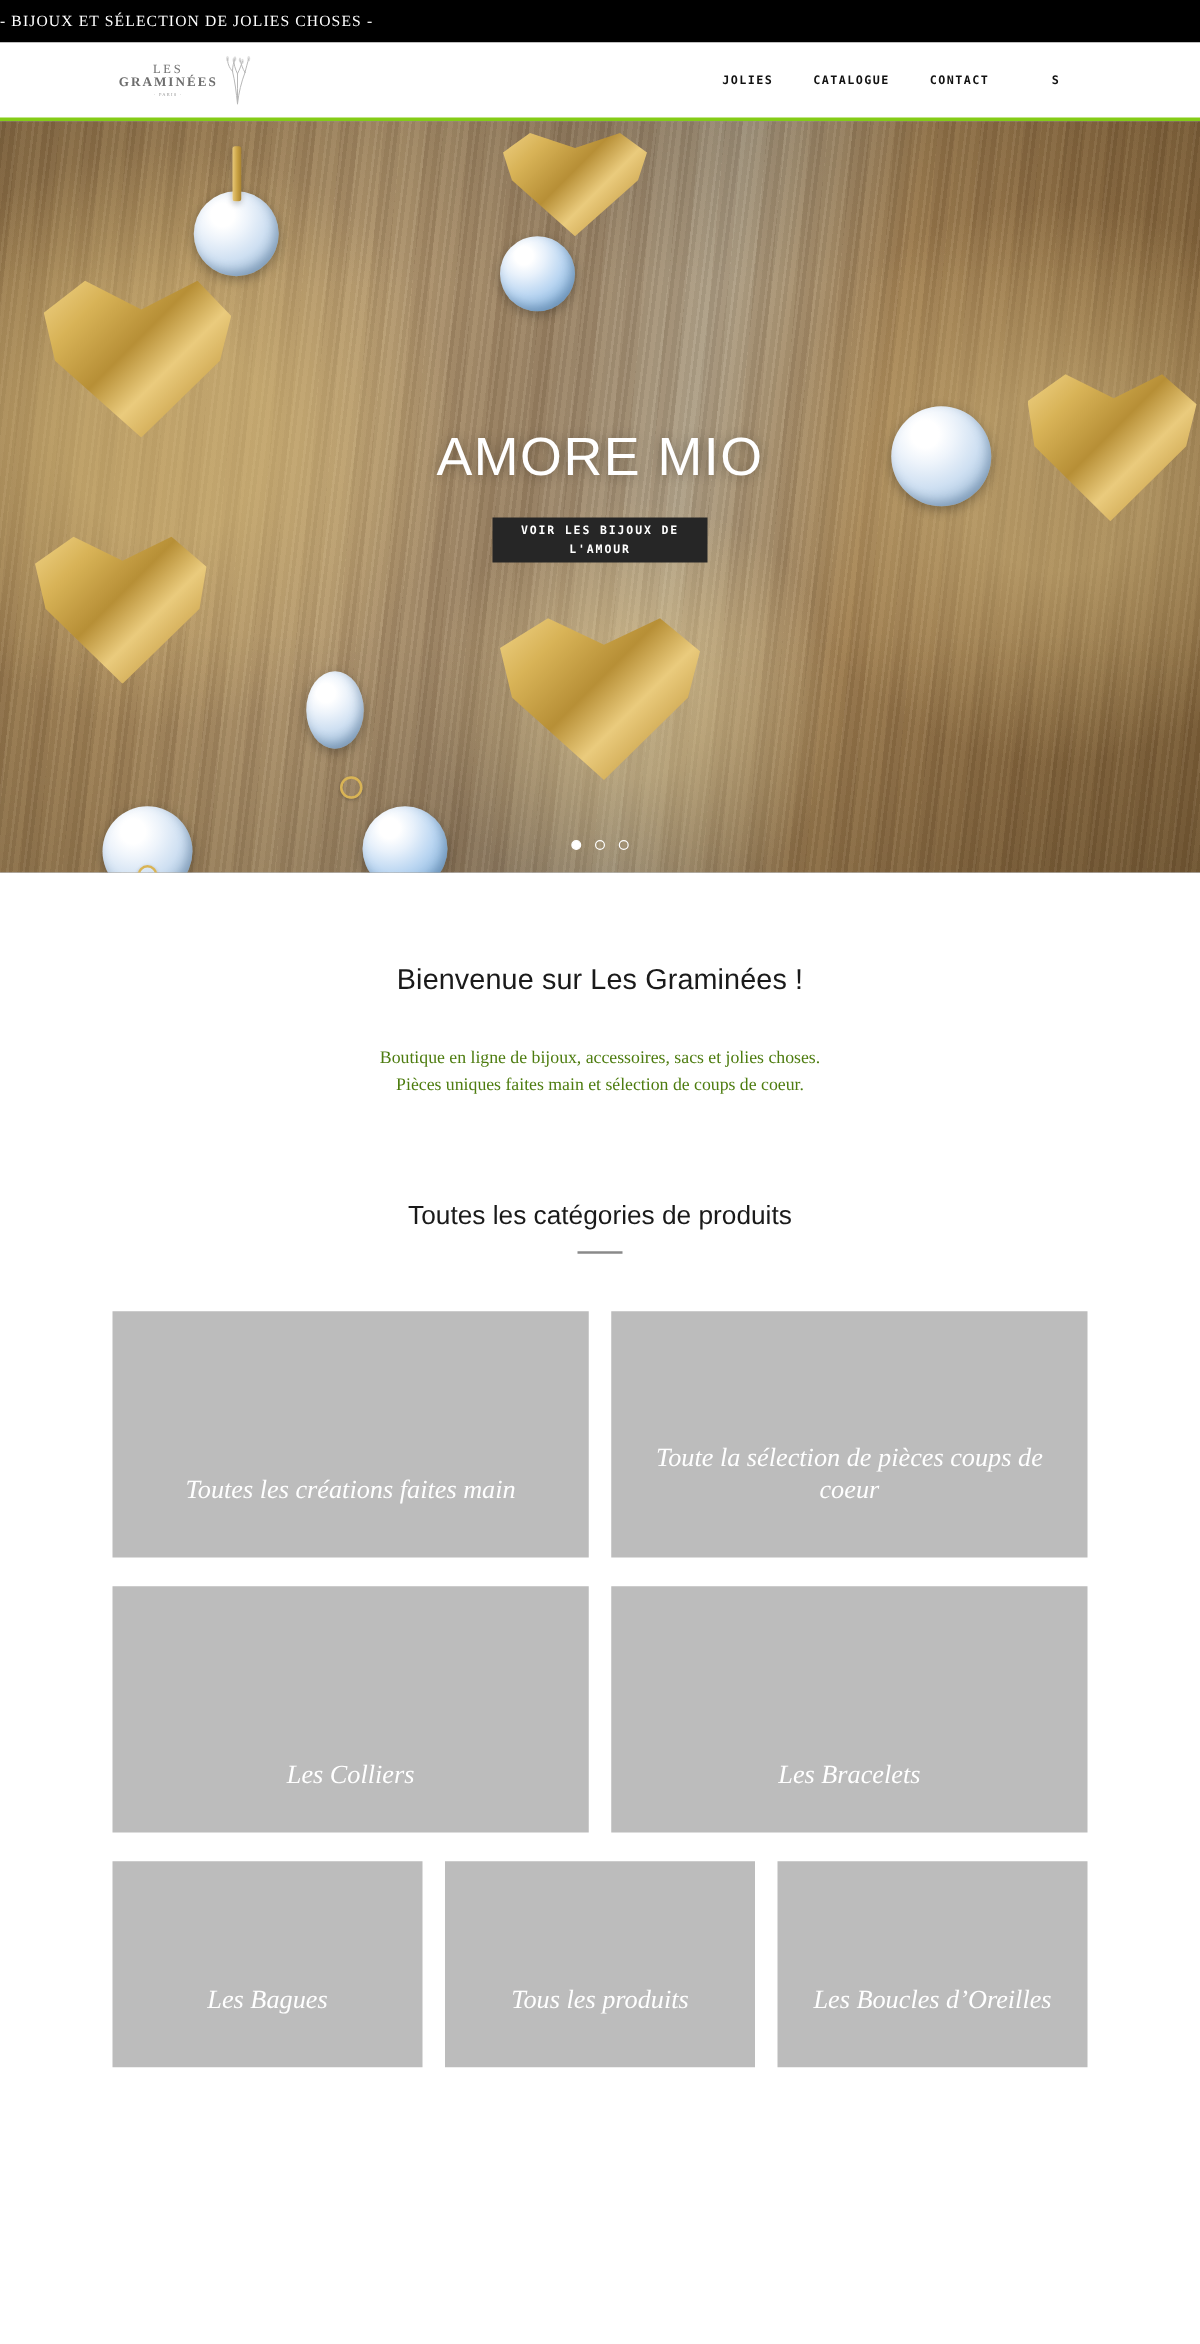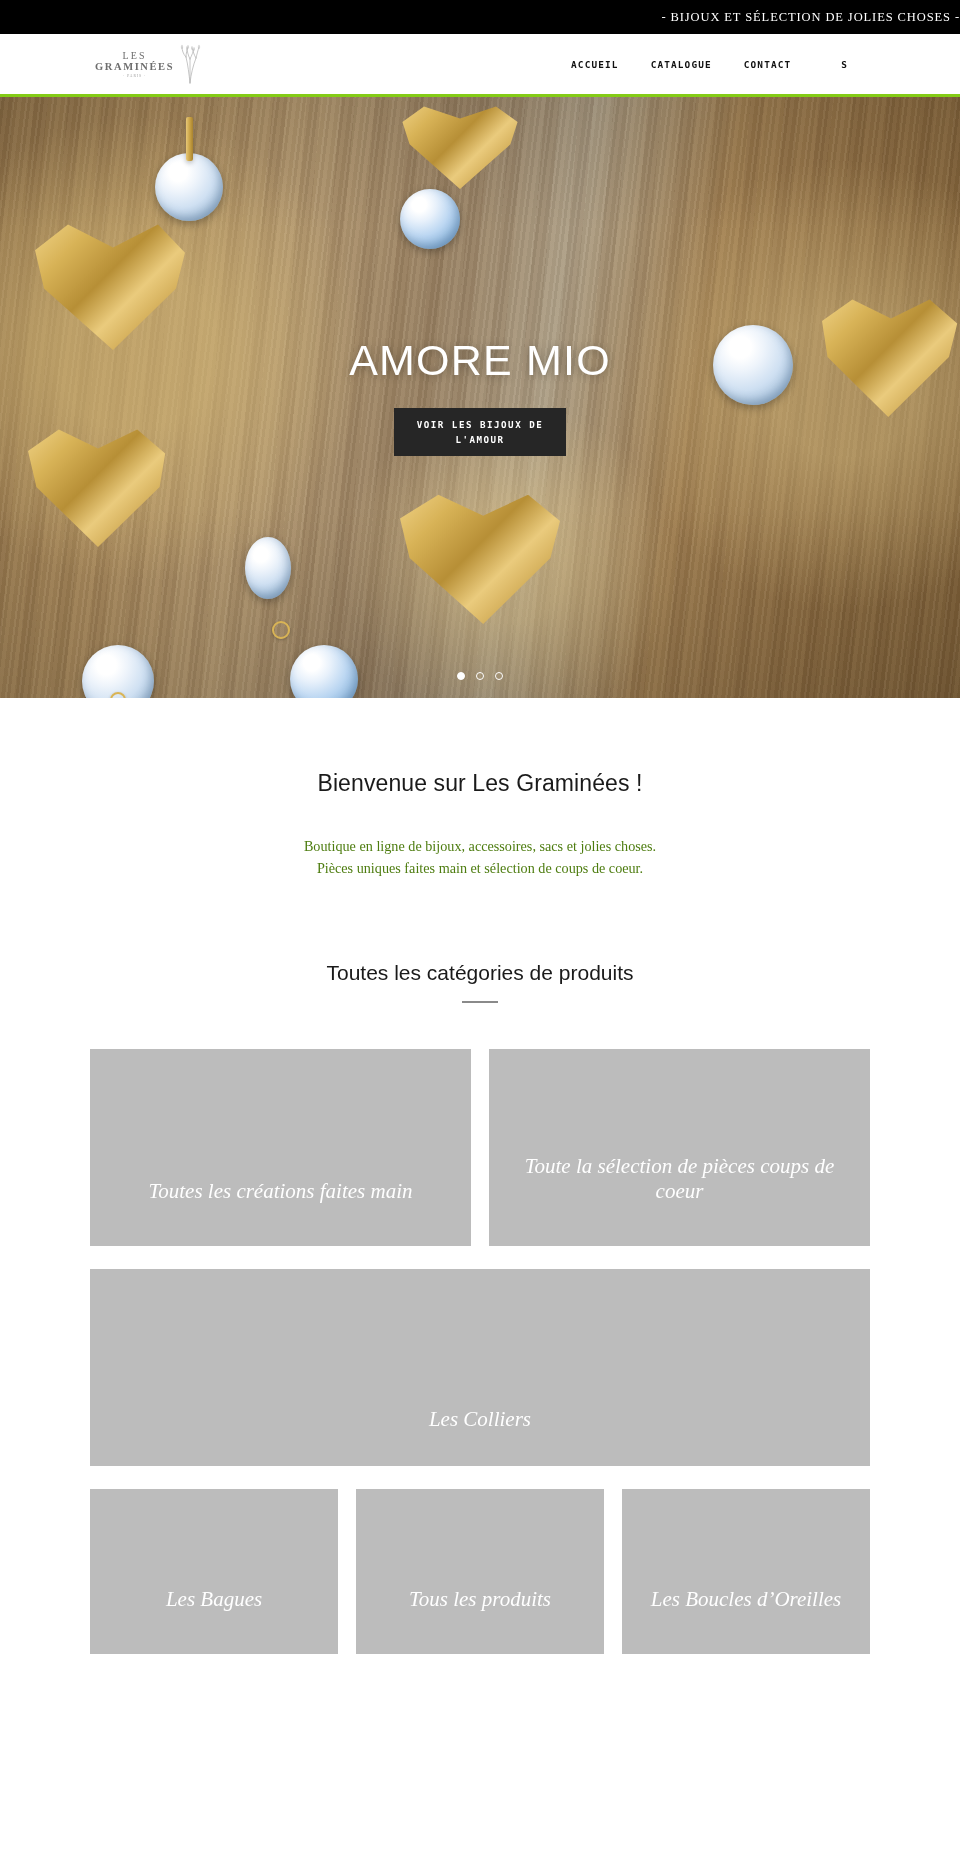--- a/index.html
+++ b/index.html
@@ -16,21 +16,21 @@
     position: relative;
     overflow: hidden;
   }
 
   
   .announce-bar {
     height: 34px;
     background: #000000;
     display: flex;
     align-items: center;
-    justify-content: flex-end;
+    justify-content: flex-start;
   }
   .announce-text {
     color: #ffffff;
     font-family: "Liberation Serif", serif;
     font-size: 12.5px;
     letter-spacing: 0.9px;
     white-space: nowrap;
   }
 
   
@@ -196,21 +196,21 @@
     justify-content: center;
     text-align: center;
     background: #262626;
     color: #ffffff;
     font-family: "DejaVu Sans Mono", monospace;
     font-size: 9.2px;
     font-weight: bold;
     letter-spacing: 1.5px;
     line-height: 1.65;
     width: 172px;
-    height: 48px;
+    height: 36px;
     border: none;
     cursor: pointer;
     text-decoration: none;
     padding: 0 12px;
   }
 
   .hero-dots {
     position: absolute;
     left: 0;
     right: 0;
@@ -358,21 +358,21 @@
             <ellipse cx="22" cy="3" rx="1.2" ry="2.2"></ellipse>
             <ellipse cx="15" cy="4" rx="1" ry="2"></ellipse>
             <ellipse cx="10" cy="4" rx="1" ry="2"></ellipse>
             <ellipse cx="17" cy="5" rx="1" ry="2"></ellipse>
           </g>
         </svg>
       </span>
     </a>
 
     <nav class="main-nav">
-      <a class="nav-link">ACCUEIL</a>
+      <a class="nav-link">JOLIES</a>
       <a class="nav-link">CATALOGUE</a>
       <a class="nav-link">CONTACT</a>
       <span class="nav-extra">S</span>
     </nav>
   </header>
 
   <section class="hero">
     <div class="hero-photo"></div>
 
     <div class="jewel pearl" style="left:155px; top:56px; width:68px; height:68px;"></div>
@@ -428,20 +428,23 @@
         </a>
         <a class="cat-card">
           <span class="cat-label">Toute la sélection de pièces coups de coeur</span>
         </a>
       </div>
 
       <div class="cat-row cat-row-2">
         <a class="cat-card">
           <span class="cat-label">Les Colliers</span>
         </a>
+        <a class="cat-card">
+          <span class="cat-label">Les Bracelets</span>
+        </a>
       </div>
 
       <div class="cat-row cat-row-3">
         <a class="cat-card">
           <span class="cat-label">Les Bagues</span>
         </a>
         <a class="cat-card">
           <span class="cat-label">Tous les produits</span>
         </a>
         <a class="cat-card">

